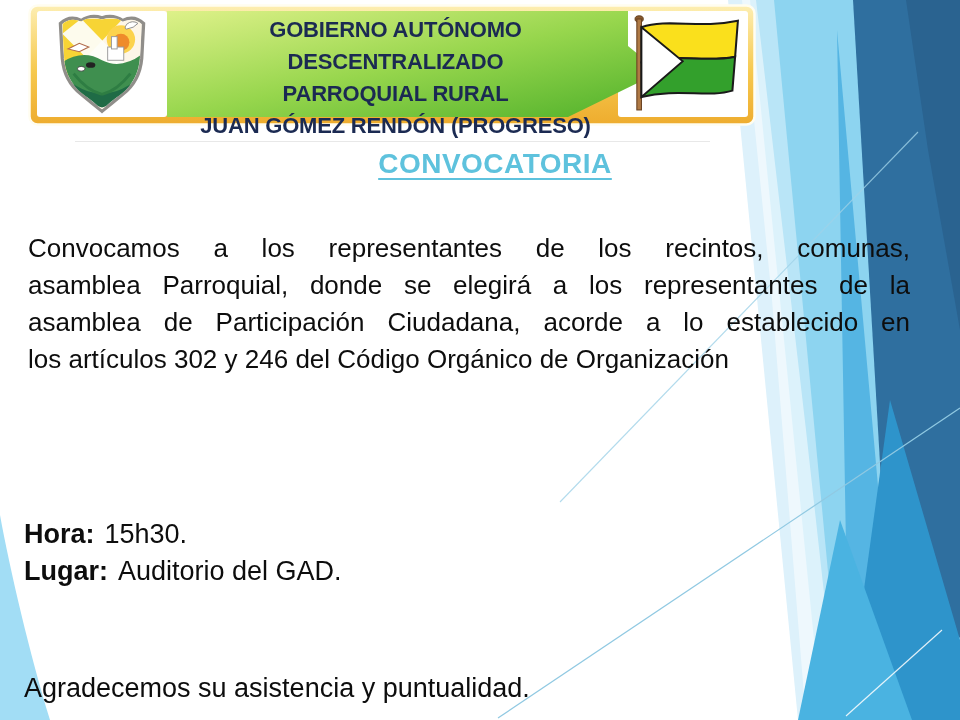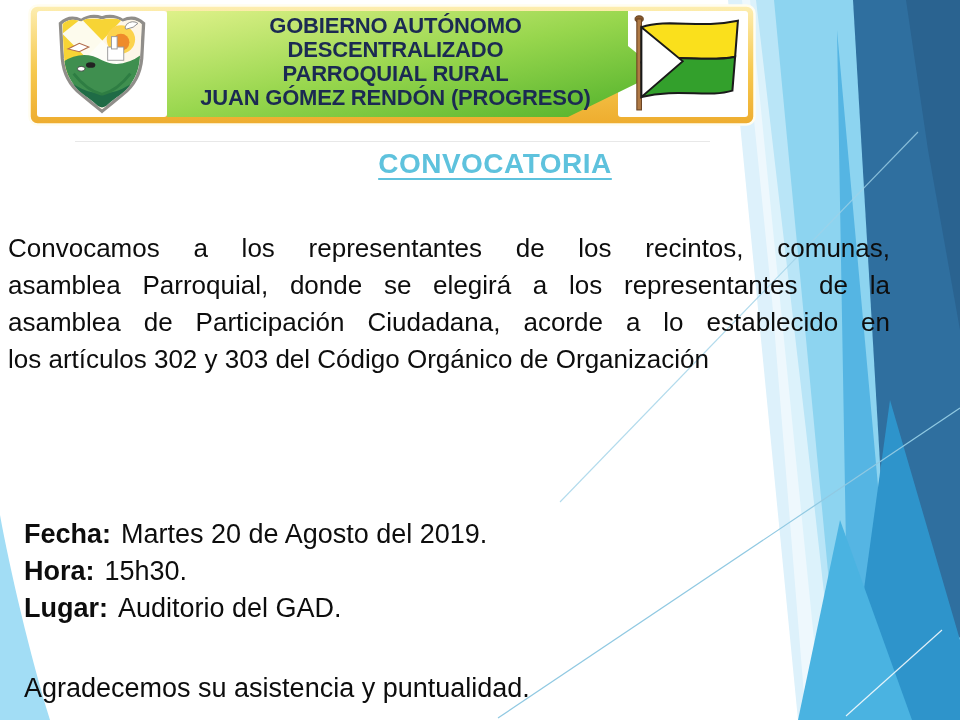--- a/index.html
+++ b/index.html
@@ -10,38 +10,38 @@
   svg{display:block;}
   .abs{position:absolute;}
 
   
   #facet-right{left:0;top:0;width:960px;height:720px;pointer-events:none;}
 
   
   #banner{left:28px;top:4px;width:728px;height:122px;}
   #banner-text{
     left:168px;top:14px;width:455px;text-align:center;
-    font-weight:bold;color:#1b2a52;font-size:22px;line-height:24px;
+    font-weight:bold;color:#1b2a52;font-size:22px;line-height:32px;
     letter-spacing:-0.2px;
   }
   #banner-text .admin{color:#1a7fb0;font-size:21px;}
 
   #divider{left:75px;top:141px;width:635px;height:1px;background:rgba(100,100,100,0.15);}
 
   
   #title-wrap{left:30px;top:148px;width:930px;text-align:center;}
   #slide-title{
     display:inline-block;color:#5ec2dd;font-size:28px;font-weight:bold;
     letter-spacing:0.5px;
     text-decoration:underline;text-decoration-thickness:2px;text-underline-offset:5px;
     text-decoration-color:#5ec2dd;
   }
 
   
-  #body-text{left:8px;top:230px;width:882px;color:#0d0d0d;font-size:26px;line-height:37px;}
+  #body-text{left:28px;top:230px;width:882px;color:#0d0d0d;font-size:26px;line-height:37px;}
   #body-text .bline{
     text-align:justify;text-align-last:justify;
     white-space:nowrap;overflow:hidden;width:100%;
   }
   #body-text .bline:last-child{text-align-last:left;}
 
   
   #details{left:24px;top:516px;color:#0d0d0d;font-size:27px;line-height:37px;}
   #details .dlabel{font-weight:bold;margin-right:10px;}
 
@@ -135,28 +135,27 @@
 
   <div id="body-text" class="abs">
 
       <div class="bline">Convocamos a los representantes de los recintos, comunas,</div>
 
 
       <div class="bline">asamblea Parroquial, donde se elegirá a los representantes de la</div>
 
       <div class="bline">asamblea de Participación Ciudadana, acorde a lo establecido en</div>
 
-      <div class="bline">los artículos 302 y 303 del Código Orgánico de Organización</div>
+      <div class="bline">los artículos 302 y 246 del Código Orgánico de Organización</div>
 
 
     </div>
 
   <div id="details" class="abs">
 
-      <div class="detail-line"><span class="dlabel">Fecha:</span><span>Martes 20 de Agosto del 2019.</span></div>
 
       <div class="detail-line"><span class="dlabel">Hora:</span><span>15h30.</span></div>
 
       <div class="detail-line"><span class="dlabel">Lugar:</span><span>Auditorio del GAD.</span></div>
     </div>
 
   <div id="closing" class="abs">Agradecemos su asistencia y puntualidad.</div>
 
 </div>
 

